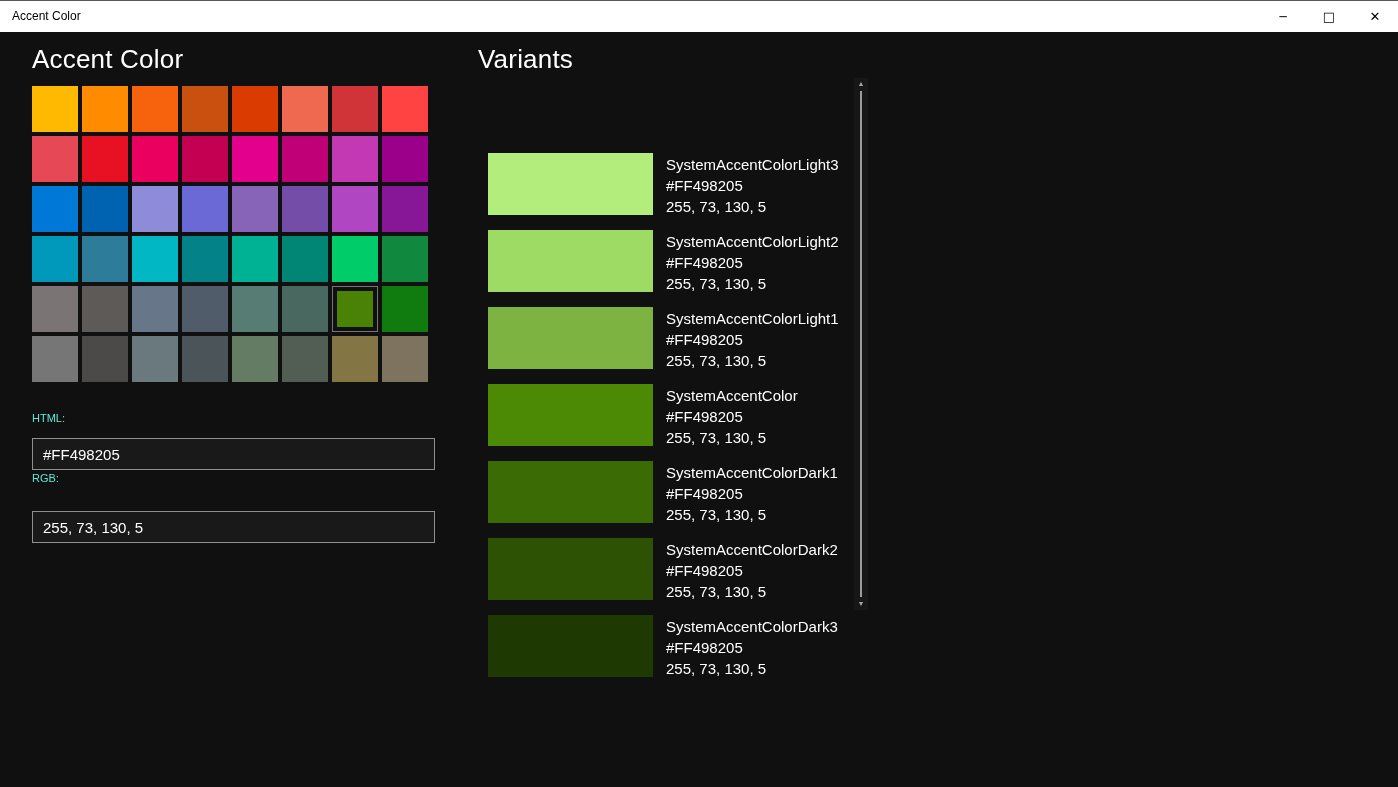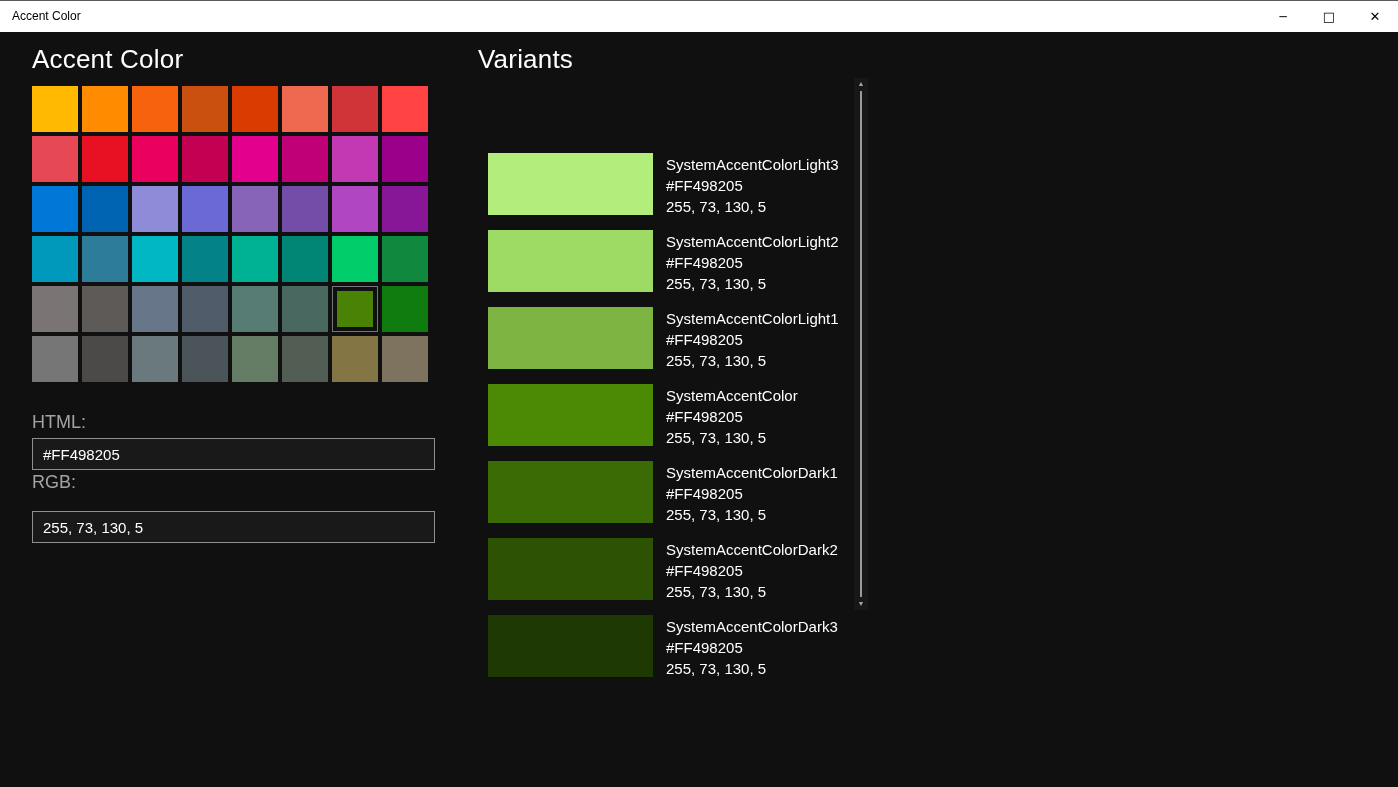--- a/index.html
+++ b/index.html
@@ -19,21 +19,21 @@
 
   
   .heading { position: absolute; color: #ffffff; font-size: 26px; font-weight: 400; letter-spacing: 0.2px; }
   .heading.left-h { left: 32px; top: 44px; }
   .heading.right-h { left: 478px; top: 44px; }
 
   .grid { position: absolute; left: 32px; top: 86px; display: grid; grid-template-columns: repeat(8, 46px); grid-auto-rows: 46px; gap: 4px; }
   .swatch { width: 46px; height: 46px; }
   .swatch.selected { box-shadow: inset 0 0 0 1px #767676, inset 0 0 0 5px #101010; }
 
-  .field-label { position: absolute; left: 32px; color: #a3a3a3; font-size: 18px; }
+  .field-label { position: absolute; left: 32px; color: #5eead4; font-size: 11px; }
   .field-label.html-l { top: 412px; }
   .field-label.rgb-l { top: 472px; }
 
   .textbox { position: absolute; left: 32px; width: 403px; height: 32px; background: #191919; border: 1px solid #8f8f8f; color: #ffffff; font-size: 15px; padding: 0 10px; font-family: "Liberation Sans", "DejaVu Sans", sans-serif; outline: none; }
   .textbox.html-i { top: 438px; }
   .textbox.rgb-i { top: 511px; }
 
   
   .variants { position: absolute; left: 488px; top: 105px; width: 360px; margin-top: 48px; }
   .variant { display: flex; margin-bottom: 13px; }

